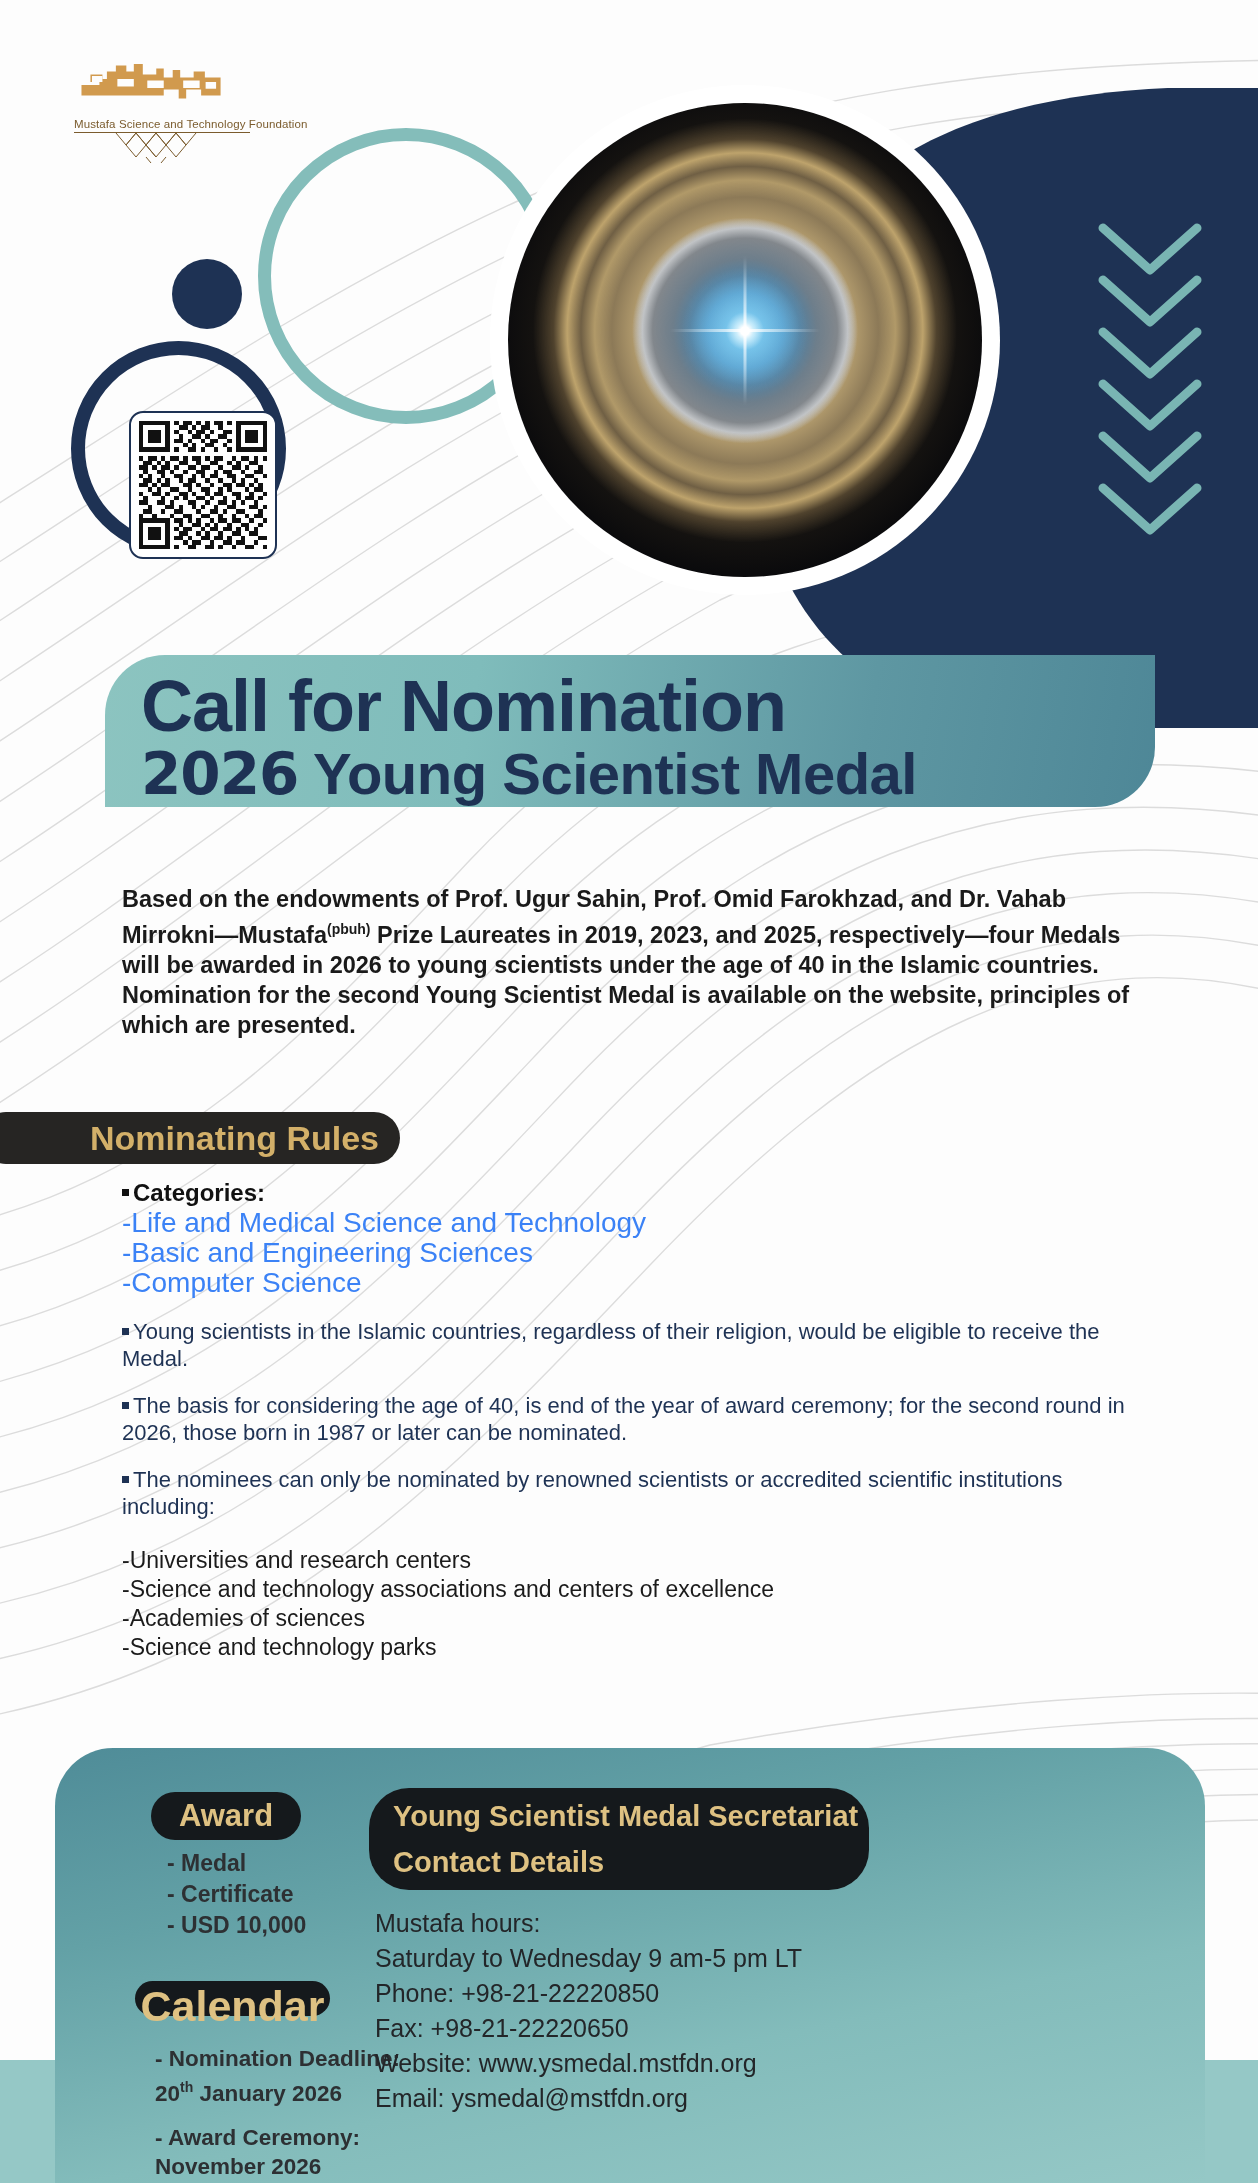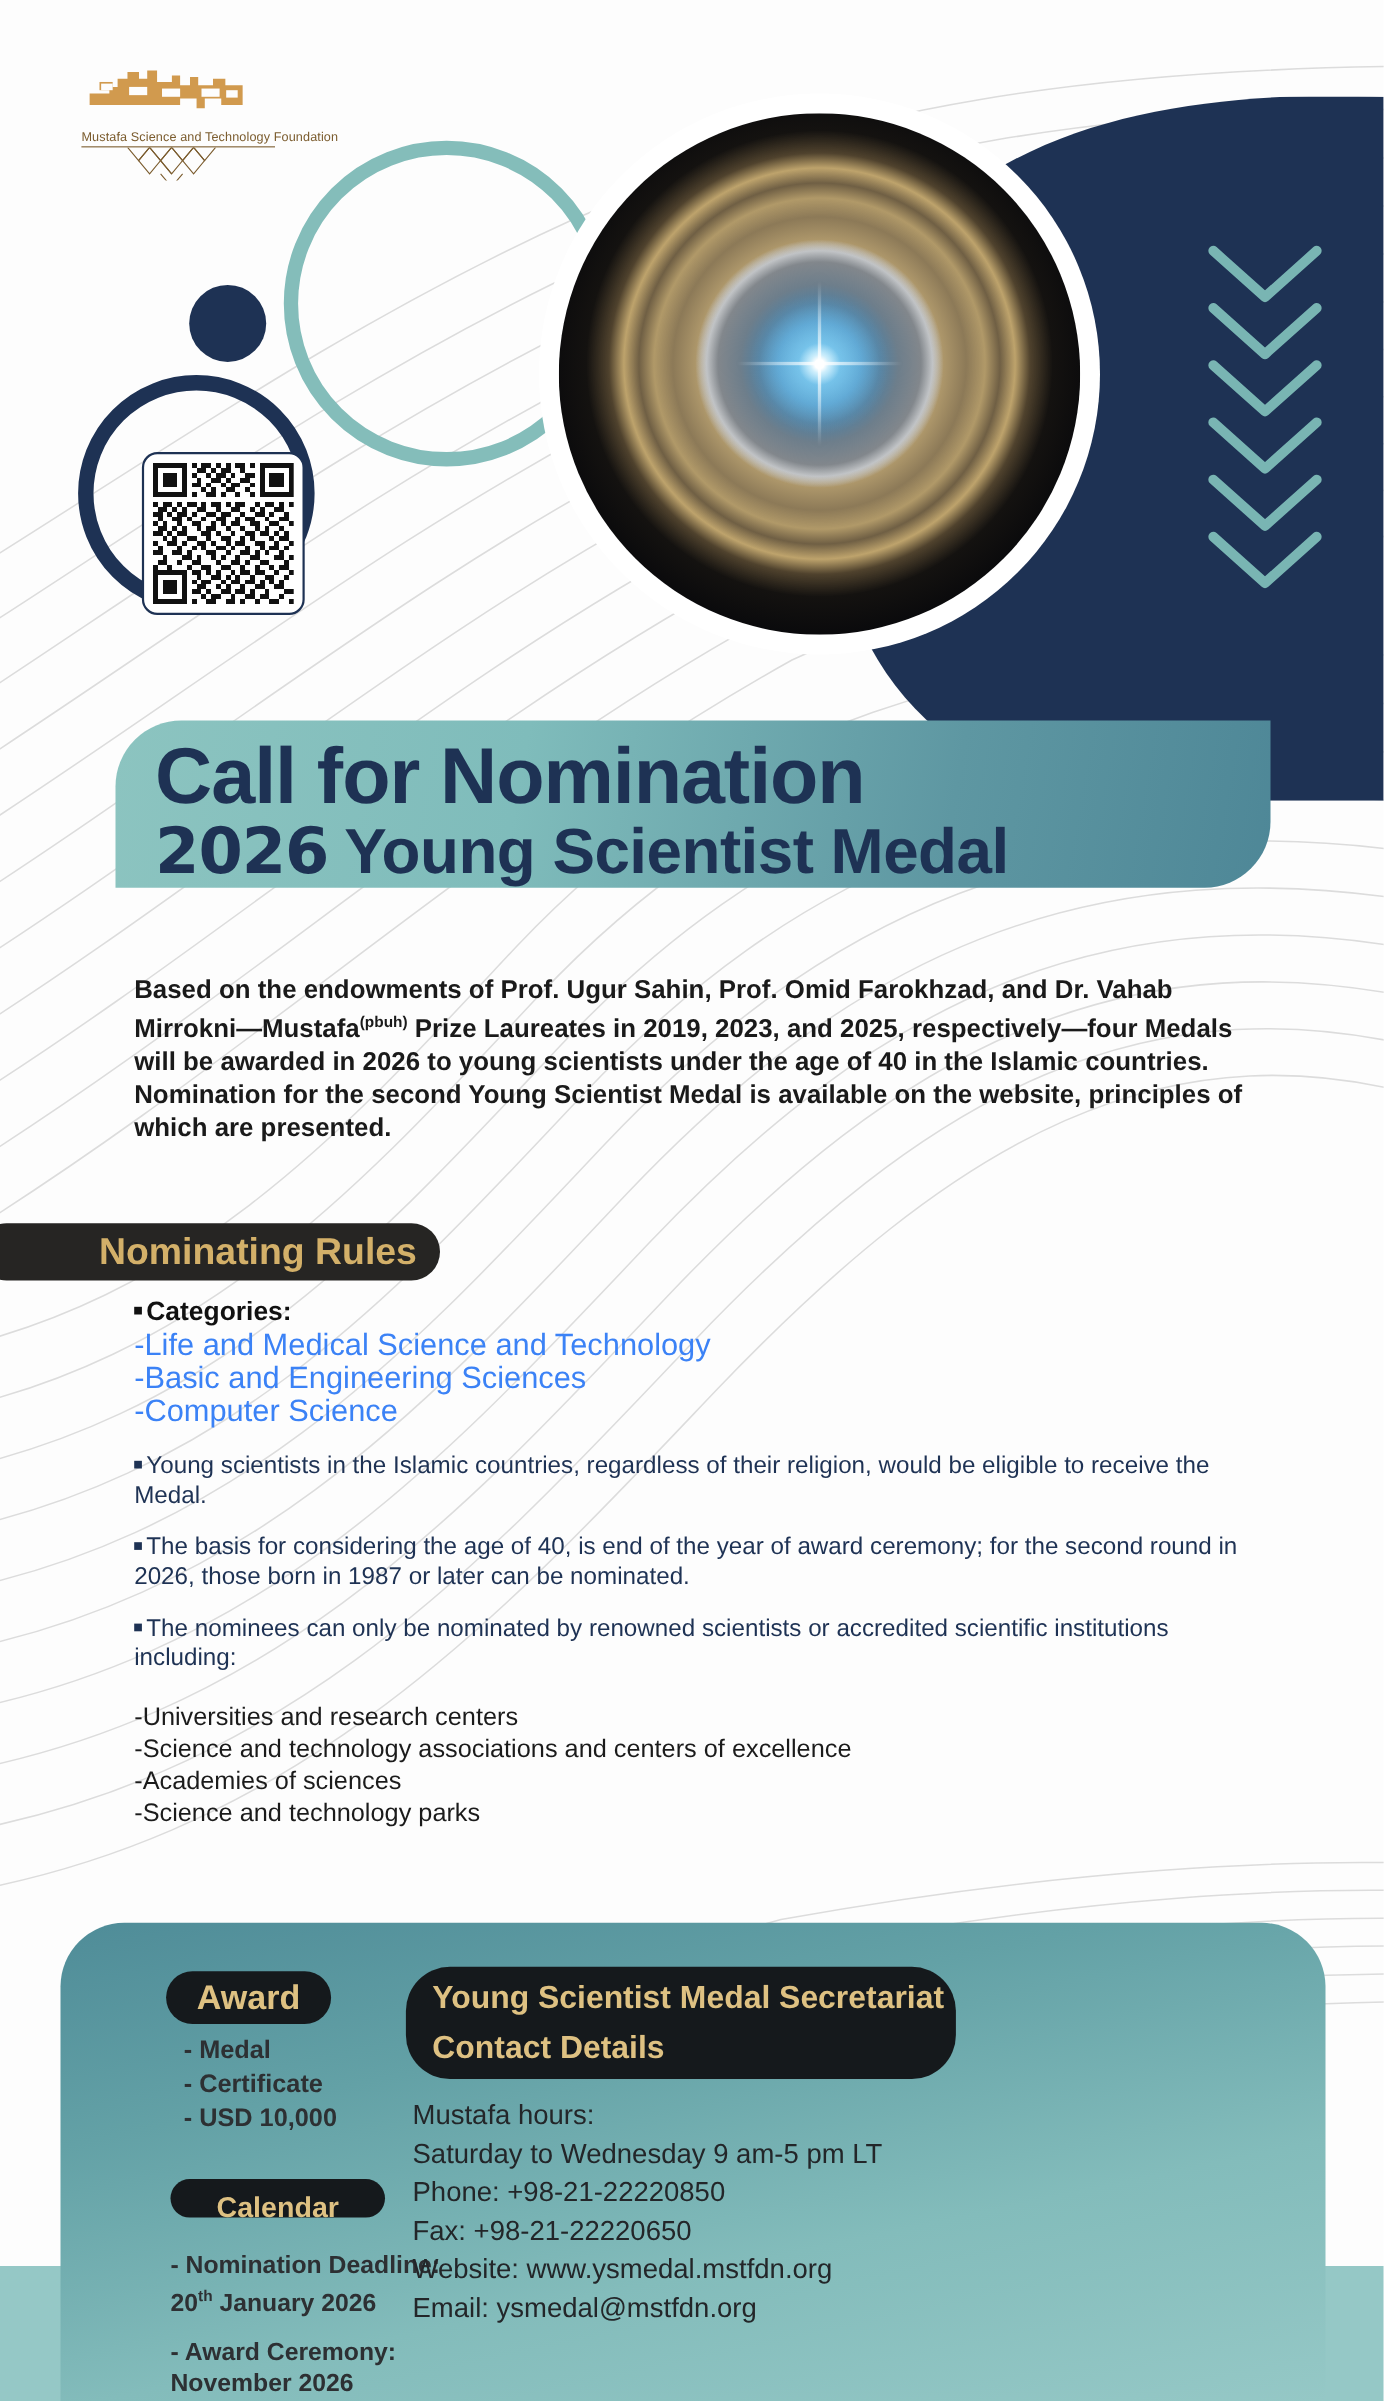--- a/index.html
+++ b/index.html
@@ -123,22 +123,22 @@
   .bottom-fill{
     position:absolute;left:0;top:2060px;width:1258px;height:123px;z-index:5;
     background:#95c8c6;
   }
   .pill{
     display:inline-block;background:#15191c;border-radius:40px;
     color:#dec182;font-weight:bold;text-align:center;
   }
   .pill-award{position:absolute;left:96px;top:44px;width:150px;height:48px;
               font-size:31px;line-height:48px;}
-  .pill-cal{position:absolute;left:100px;top:233px;width:195px;height:35px;
-            font-size:26px;line-height:50px;}
+  .pill-cal{position:absolute;left:80px;top:233px;width:195px;height:35px;
+            font-size:43px;line-height:50px;}
   .pill-contact{position:absolute;left:314px;top:40px;width:500px;height:102px;
                 font-size:29px;line-height:46px;text-align:left;padding:5px 0 0 24px;
                 box-sizing:border-box;}
   .award-list{position:absolute;left:100px;top:100px;font-size:23px;font-weight:bold;
               color:#2d3033;line-height:31px;margin-left:12px;}
   .cal-list{position:absolute;left:100px;top:296px;font-size:22.5px;font-weight:bold;
             color:#2d3033;line-height:29px;}
   .cal-list .gap{display:block;height:15px;}
   .contact-list{position:absolute;left:320px;top:158px;font-size:25px;color:#232629;
                 line-height:35px;}

